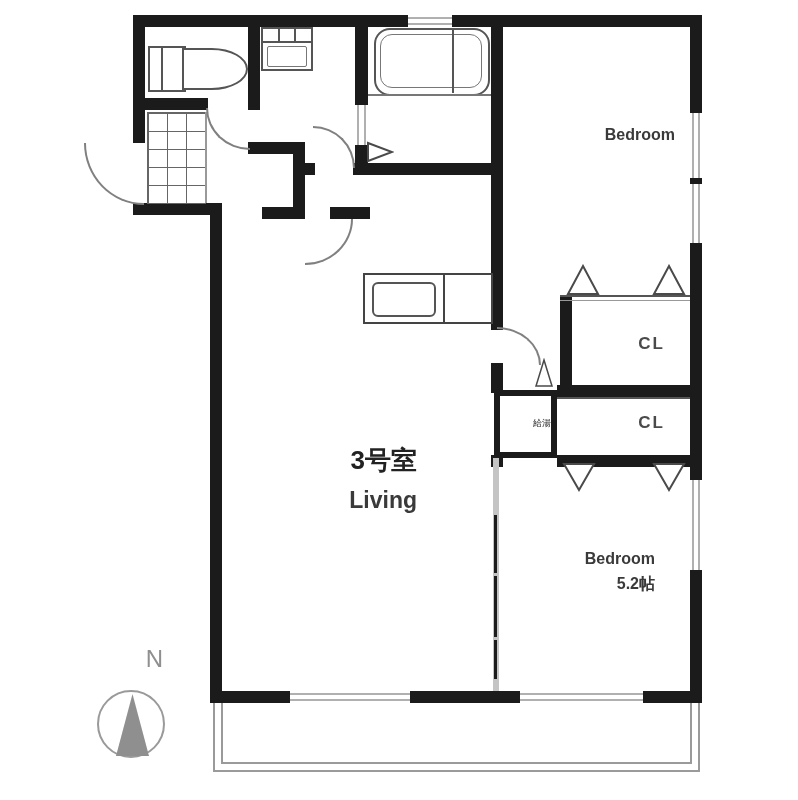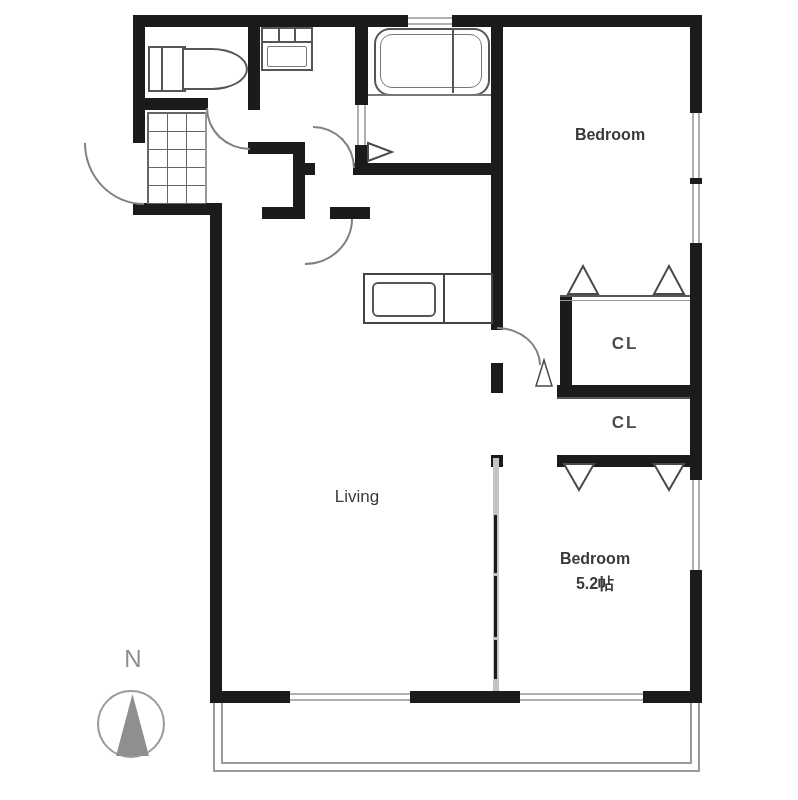--- a/index.html
+++ b/index.html
@@ -5,21 +5,21 @@
   html,body{margin:0;padding:0;background:#fff;}
   #plan{position:relative;width:798px;height:800px;background:#ffffff;overflow:hidden;
         font-family:"Liberation Sans","DejaVu Sans",sans-serif;color:#333;}
   .abs{position:absolute;}
   .wall{position:absolute;background:#1b1b1b;z-index:2;}
   .win{position:absolute;background:#ffffff;z-index:3;}
   .winline{position:absolute;background:#b0b0b0;}
   .thin{position:absolute;background:#777;z-index:4;}
   .fixture{position:absolute;background:#fff;z-index:4;}
   .arc{position:absolute;z-index:4;}
-  .lbl{position:absolute;z-index:6;text-align:center;color:#3a3a3a;}
+  .lbl{position:absolute;z-index:6;text-align:right;color:#3a3a3a;}
   .balc{position:absolute;border:2px solid #9a9a9a;z-index:1;background:#fff;}
   svg.icon{position:absolute;z-index:5;}
   .grid{position:absolute;z-index:4;border:1px solid #666;
         background-image:repeating-linear-gradient(to right,#666 0 1px,transparent 1px 19px),
                          repeating-linear-gradient(to bottom,#666 0 1px,transparent 1px 18px);}
 </style>
 </head>
 <body>
 
 <div id="plan">
@@ -129,27 +129,31 @@
   <svg class="icon" style="left:652px;top:462px;" width="34" height="30">
       <polygon points="2,2 32,2 17,28" fill="#fff" stroke="#4a4a4a" stroke-width="2"></polygon>
     </svg>
   <svg class="icon" style="left:366px;top:141px;" width="28" height="22">
       <polygon points="2,2 26,11 2,20" fill="#fff" stroke="#4a4a4a" stroke-width="2"></polygon>
     </svg>
   <svg class="icon" style="left:534px;top:358px;" width="20" height="30">
       <polygon points="10,2 18,28 2,28" fill="#fff" stroke="#4a4a4a" stroke-width="1.5"></polygon>
     </svg>
 
+  <div class="fixture" style="left:494px;top:390px;width:51px;height:56px;border:6px solid #1b1b1b;z-index:5;">
+    <div class="lbl" style="left:0;top:21px;width:51px;font-size:9px;color:#222;">給湯</div>
+  </div>
 
   <div class="abs" style="left:493px;top:458px;width:6px;height:233px;background:#c4c4c4;z-index:3;"></div>
   <div class="abs" style="left:494px;top:515px;width:3px;height:58px;background:#1b1b1b;z-index:4;"></div>
   <div class="abs" style="left:494px;top:576px;width:3px;height:61px;background:#1b1b1b;z-index:4;"></div>
   <div class="abs" style="left:494px;top:640px;width:3px;height:39px;background:#1b1b1b;z-index:4;"></div>
 
-  <div class="lbl" style="left:297px;top:487px;width:120px;font-size:17px;font-weight:400;">Living</div>
+  <div class="lbl" style="left:297px;top:443px;width:120px;font-size:26px;font-weight:bold;color:#222;">3号室</div>
+  <div class="lbl" style="left:297px;top:487px;width:120px;font-size:23px;font-weight:700;">Living</div>
   <div class="lbl" style="left:545px;top:126px;width:130px;font-size:16px;font-weight:600;">Bedroom</div>
   <div class="lbl" style="left:535px;top:550px;width:120px;font-size:16px;font-weight:600;">Bedroom</div>
   <div class="lbl" style="left:535px;top:574px;width:120px;font-size:16px;font-weight:600;">5.2帖</div>
   <div class="lbl" style="left:585px;top:334px;width:80px;font-size:17px;font-weight:600;letter-spacing:2px;color:#4a4a4a;">CL</div>
   <div class="lbl" style="left:585px;top:413px;width:80px;font-size:17px;font-weight:600;letter-spacing:2px;color:#4a4a4a;">CL</div>
 
   <div class="abs" style="left:90px;top:645px;width:90px;height:125px;z-index:6;">
     <div class="lbl" style="left:13px;top:0;width:60px;font-size:24px;color:#8f8f8f;">N</div>
     <div class="abs" style="left:7px;top:45px;width:64px;height:64px;border:2px solid #9a9a9a;border-radius:50%;"></div>
     <div class="abs" style="left:26px;top:49px;width:33px;height:62px;background:#8f8f8f;clip-path:polygon(50% 0,100% 100%,0 100%);"></div>

